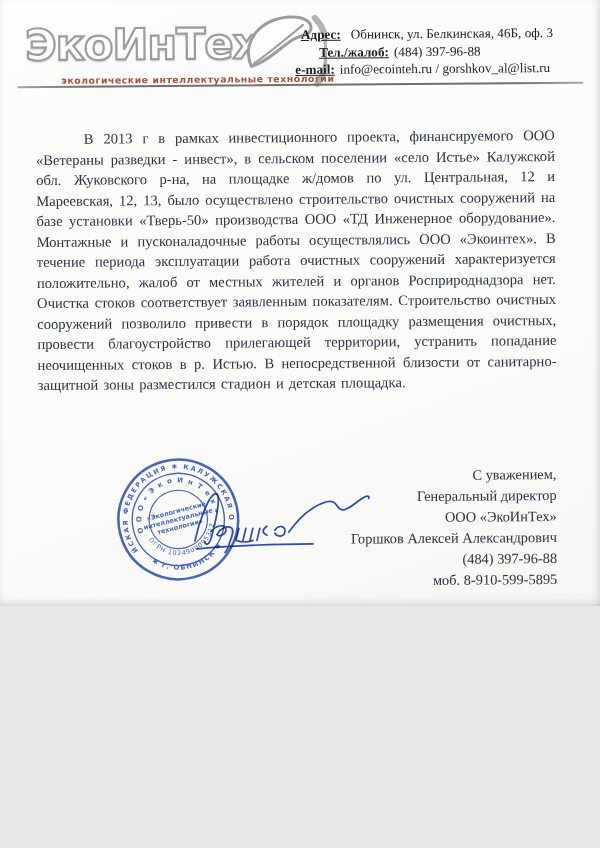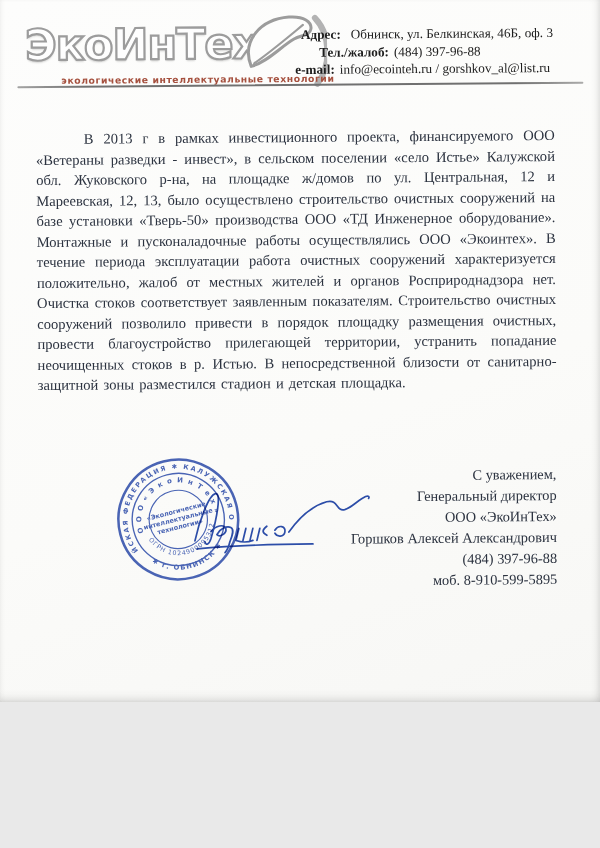--- a/index.html
+++ b/index.html
@@ -3,21 +3,21 @@
 <meta charset="utf-8">
 <style>
   :root{
     --tagline:#a5503e; --logo-outline:#9c9c9c; --stamp-blue:#3a57ae;
     --signature-blue:#2c4da8; --rule-gray:#707070; --body-text:#2c3340;
   }
   *{margin:0;padding:0;box-sizing:border-box;}
   html,body{width:600px;height:848px;}
   body{font-family:"Liberation Serif",serif;background:#e9e9e9;}
   .page{
-    position:relative;width:600px;height:702px;overflow:hidden;
+    position:relative;width:600px;height:606px;overflow:hidden;
     background:linear-gradient(160deg,#fdfdfc 0%,#fbfbf9 60%,#f7f7f5 100%);
     box-shadow:inset -7px 0 10px -7px rgba(60,60,60,.22),
                inset 0 -9px 12px -9px rgba(60,60,60,.28),
                inset 3px 0 6px -4px rgba(60,60,60,.10);
   }
   .sheet{position:absolute;inset:0;transform:rotate(-0.45deg);transform-origin:300px 420px;}
 
   
   .logo{position:absolute;left:22px;top:12px;width:290px;height:72px;}
   .logo-text{
@@ -31,21 +31,21 @@
   .leaf-wrap{position:absolute;left:218px;top:0px;width:90px;height:84px;color:var(--logo-outline);}
   .tagline{
     position:absolute;left:42px;top:61px;
     font-family:"DejaVu Sans",sans-serif;font-weight:bold;font-size:9.3px;
     letter-spacing:.55px;color:var(--tagline);white-space:nowrap;
   }
   .contact{
     position:absolute;left:296px;top:26px;width:294px;
     font-size:13.2px;line-height:17.6px;color:#1d1d1d;white-space:nowrap;
   }
-  .contact .lbl{font-weight:bold;margin-right:5px;}
+  .contact .lbl{font-weight:bold;text-decoration:underline;margin-right:5px;}
   .contact .l1{margin-left:8px;}
   .contact .l1 .lbl{margin-right:10px;}
   .contact .l2{margin-left:26px;}
   .contact .l3{margin-left:2px;}
   .rule{
     position:absolute;left:20px;top:84px;width:566px;height:2px;
     background:linear-gradient(90deg,rgba(90,90,90,.55),var(--rule-gray) 12%,var(--rule-gray) 88%,rgba(90,90,90,.5));
     border-radius:1px;
   }
 

